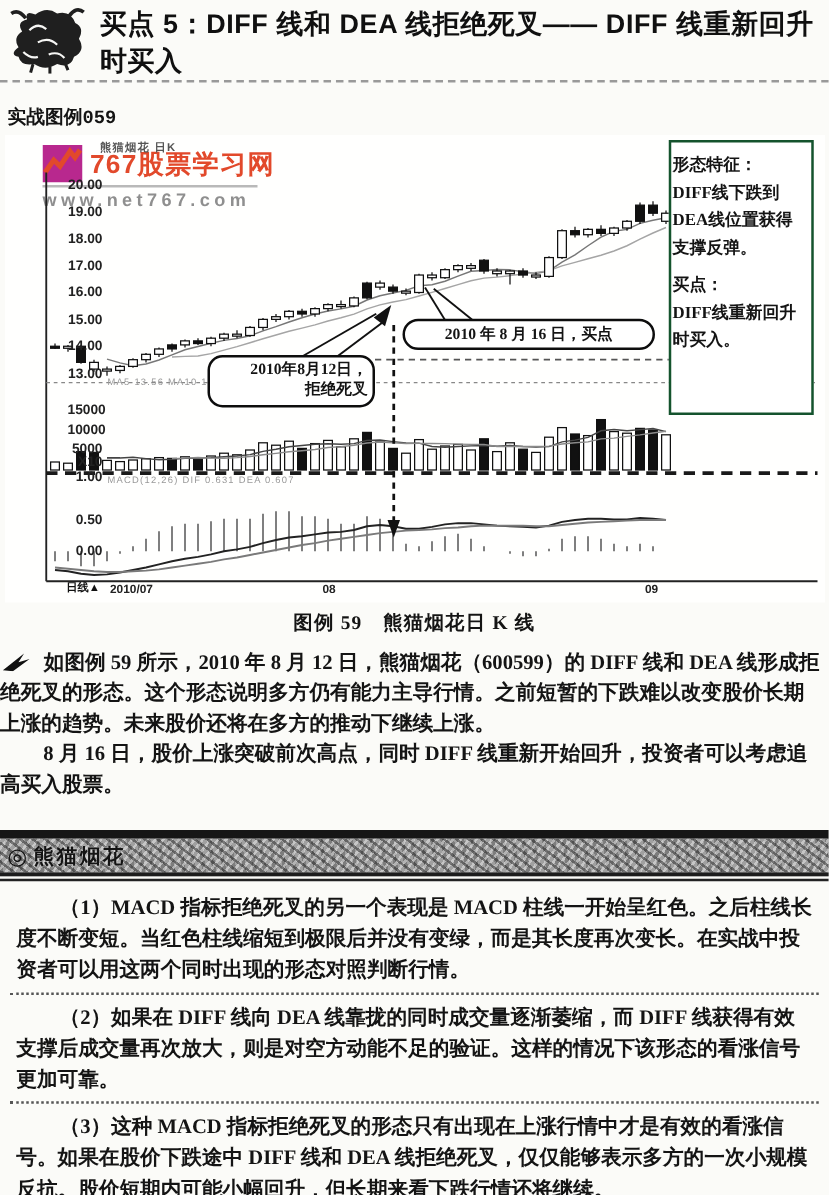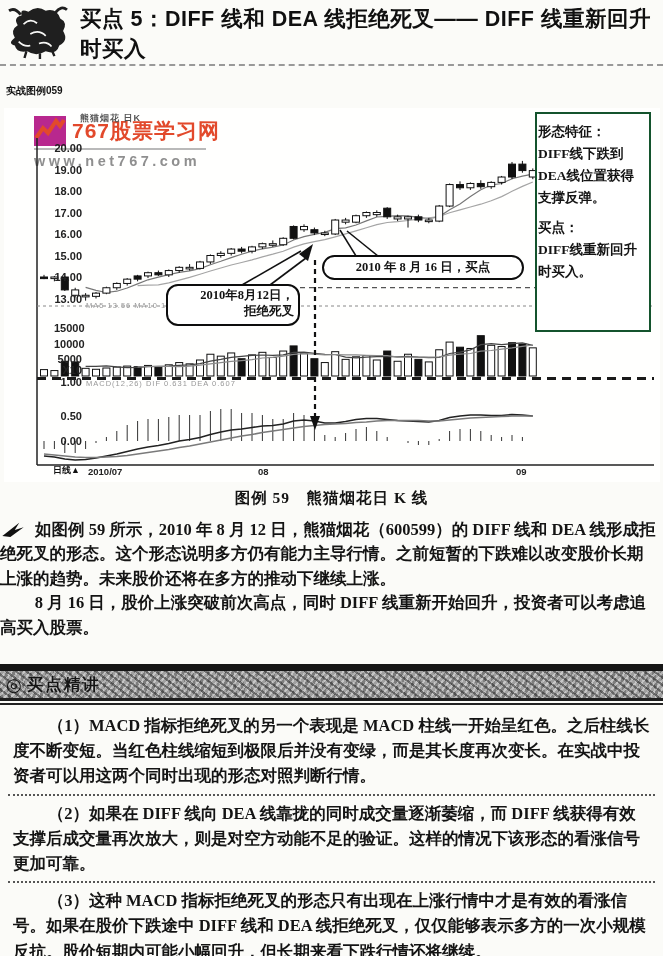--- a/index.html
+++ b/index.html
@@ -10,21 +10,21 @@
   }
   .abs{position:absolute;}
   
   .header{top:3px;left:6px;right:4px;display:flex;gap:10px;align-items:flex-start;}
   .bull{width:64px;height:56px;flex:0 0 auto;}
   .title{
     font-family:"Liberation Sans","DejaVu Sans",sans-serif;
     font-weight:700;font-size:21.5px;line-height:1.4;letter-spacing:.5px;padding-top:1px;color:#101010;
   }
   .head-rule{top:64px;left:0;right:0;border-top:2px dashed #999;}
-  .example-label{top:84px;left:6px;font-family:Liberation Sans, sans-serif;font-weight:800;font-size:10px;}
+  .example-label{top:84px;left:6px;font-family:Liberation Mono, monospace;font-weight:800;font-size:15px;}
   
   .chart{top:108px;left:4px;width:656px;height:374px;background:#fffffe;}
   .chart svg.plot{position:absolute;left:0;top:0;z-index:1;}
   .chart-label{position:absolute;z-index:2;font-family:"Liberation Sans","DejaVu Sans",sans-serif;margin-left:48px;}
   .chart-title{left:28px;top:4px;font-size:9px;color:#555;letter-spacing:1px;font-weight:700;}
   .axlbl{font-size:11px;font-weight:700;color:#222;}
   .plbl{left:2px;width:28px;text-align:right;}
   .vlbl{left:2px;width:28px;text-align:right;}
   .mlbl{left:4px;width:26px;text-align:right;}
   .xlbl{top:358px;font-size:9.5px;font-weight:700;color:#222;}
@@ -384,21 +384,21 @@
   <p><svg class="bullet" viewBox="0 0 26 18">
         <path d="M1 17 L20 2 L15 10 L25 7 L10 18 Z" fill="#111"></path>
       </svg><span>如图例 59 所示，2010 年 8 月 12 日，熊猫烟花（600599）的 DIFF 线和 DEA 线形成拒绝死叉的形态。这个形态说明多方仍有能力主导行情。之前短暂的下跌难以改变股价长期上涨的趋势。未来股价还将在多方的推动下继续上涨。</span></p>
   <p class="p2">8 月 16 日，股价上涨突破前次高点，同时 DIFF 线重新开始回升，投资者可以考虑追高买入股票。</p>
 </div>
 
 <div class="abs section">
   <div class="black-bar"></div>
   <div class="banner">
     <span class="bullseye">◎</span>
-    <span class="banner-title">买点精讲</span>
+    <span class="banner-title">熊猫烟花</span>
   </div>
   <div class="thin-rule"></div>
   <div class="points">
     <p class="point">（1）MACD 指标拒绝死叉的另一个表现是 MACD 柱线一开始呈红色。之后柱线长度不断变短。当红色柱线缩短到极限后并没有变绿，而是其长度再次变长。在实战中投资者可以用这两个同时出现的形态对照判断行情。</p>
     <hr class="dotted">
     <p class="point">（2）如果在 DIFF 线向 DEA 线靠拢的同时成交量逐渐萎缩，而 DIFF 线获得有效支撑后成交量再次放大，则是对空方动能不足的验证。这样的情况下该形态的看涨信号更加可靠。</p>
     <hr class="dotted">
     <p class="point">（3）这种 MACD 指标拒绝死叉的形态只有出现在上涨行情中才是有效的看涨信号。如果在股价下跌途中 DIFF 线和 DEA 线拒绝死叉，仅仅能够表示多方的一次小规模反抗。股价短期内可能小幅回升，但长期来看下跌行情还将继续。</p>
   </div>
   <div class="bot1"></div>

